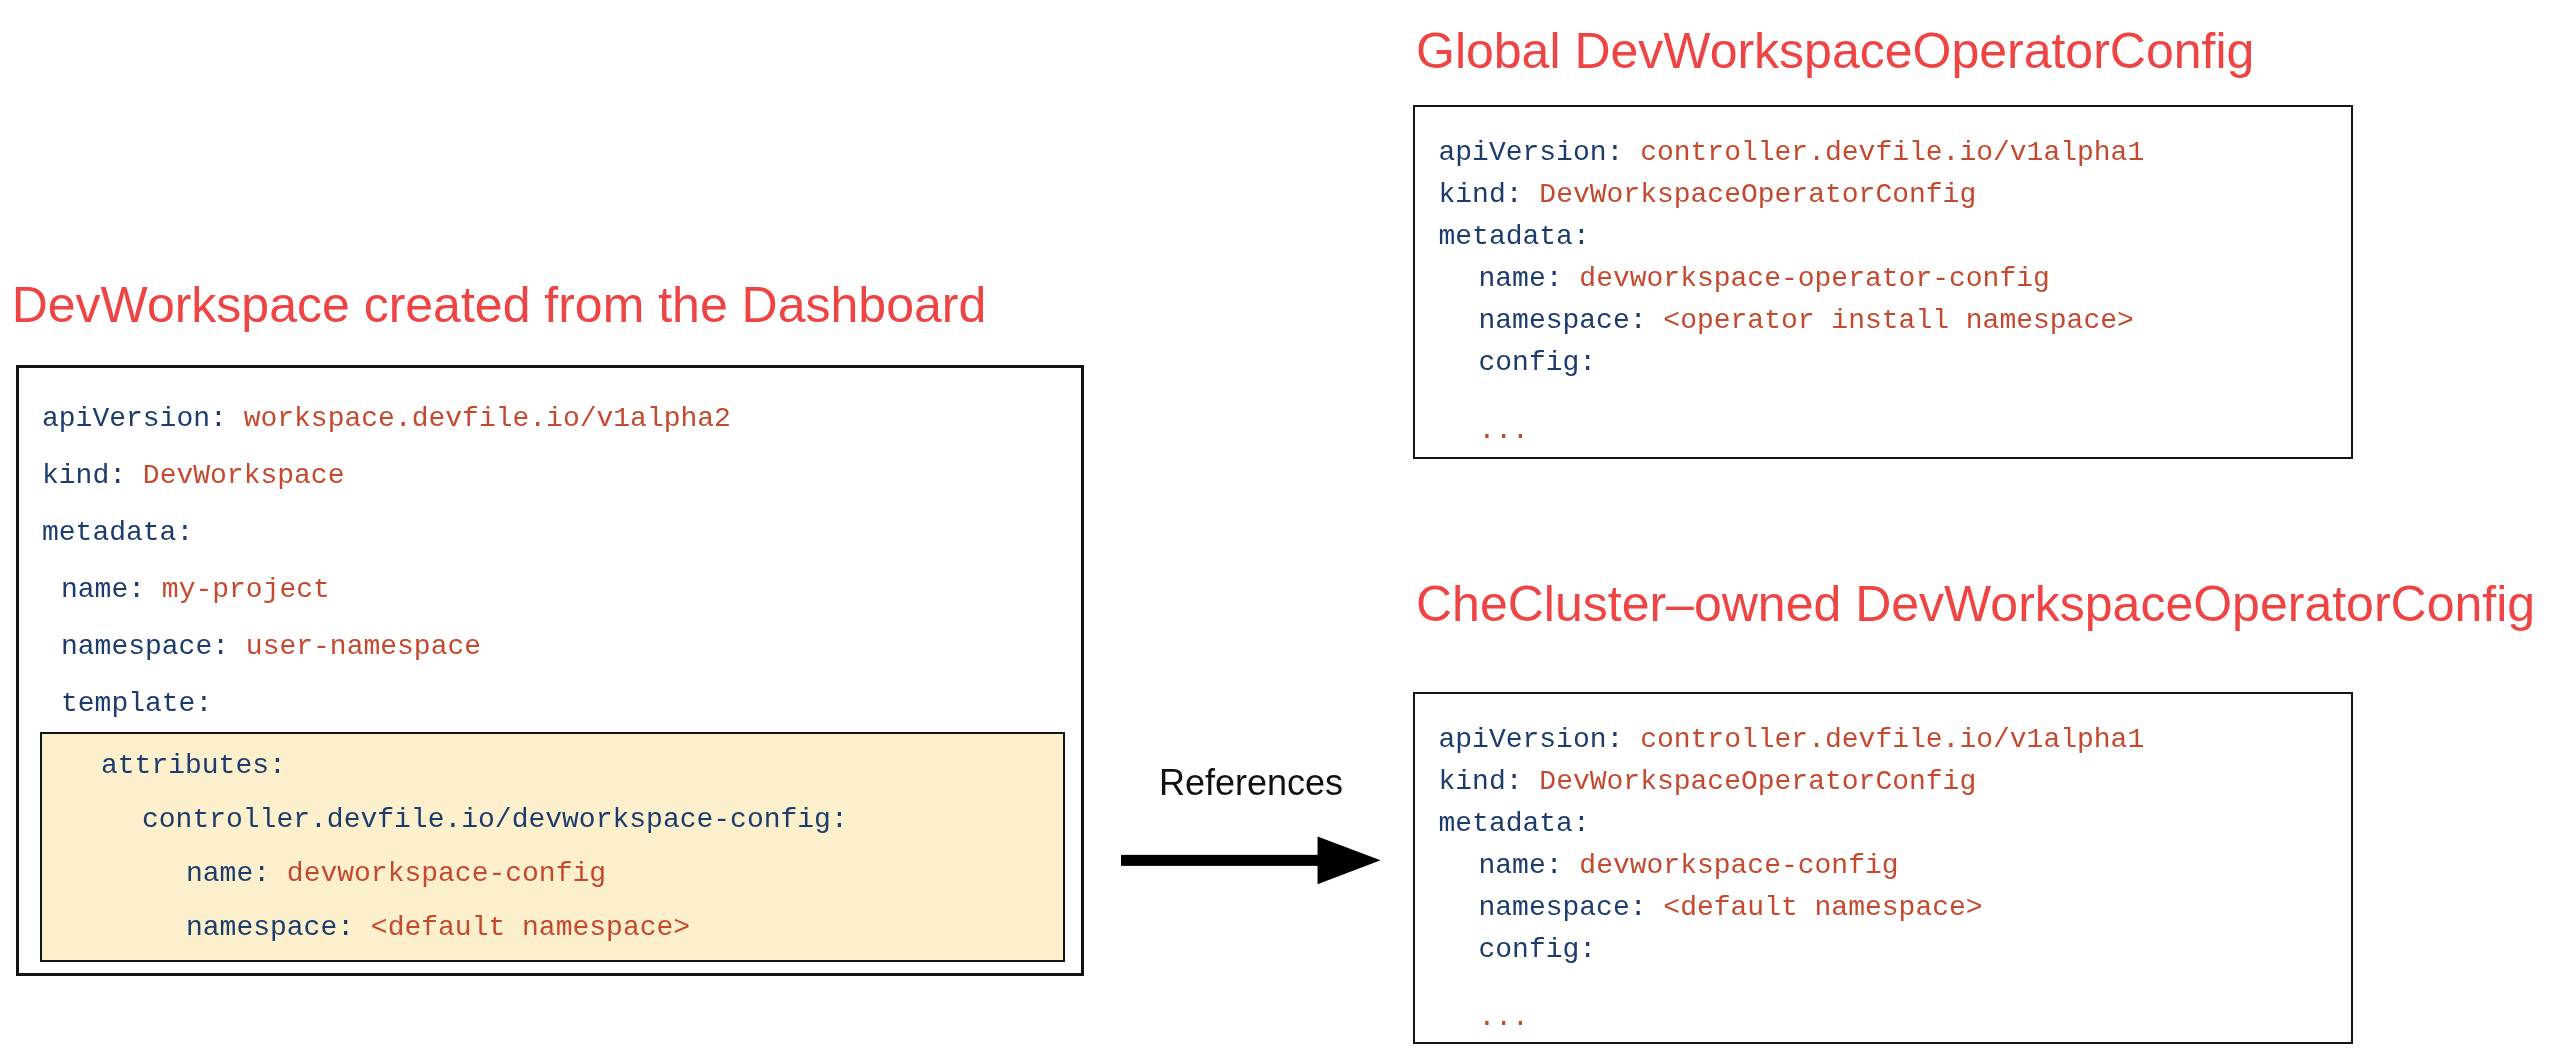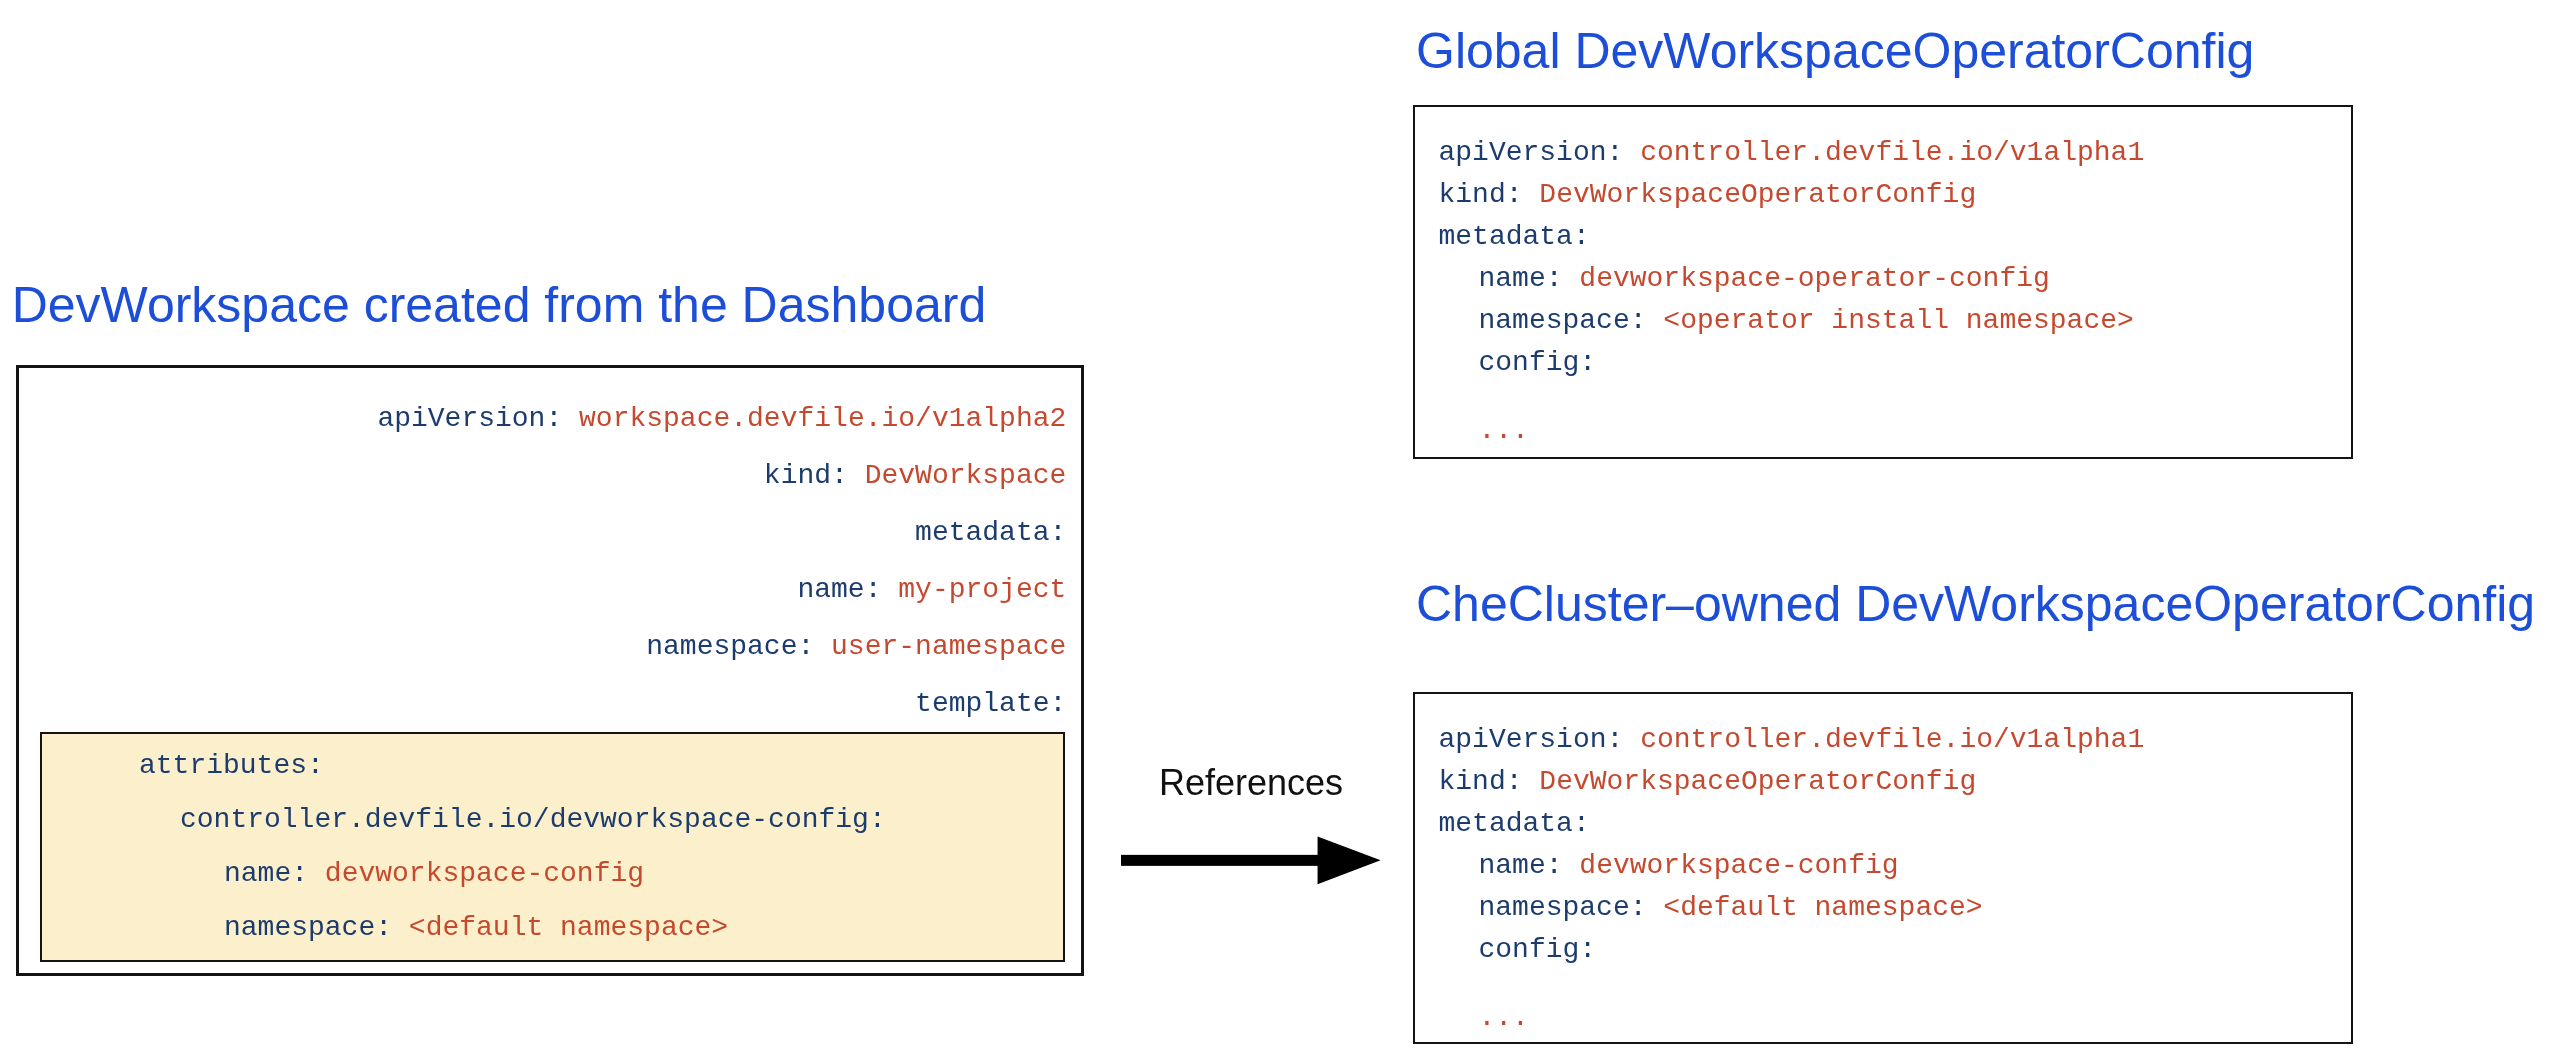--- a/index.html
+++ b/index.html
@@ -9,45 +9,45 @@
     width:2576px; height:1062px;
     font-family:"Liberation Sans", sans-serif;
     color:#141414;
     overflow:hidden;
   }
   .title {
     position:absolute;
     font-size:50px;
     line-height:56px;
     letter-spacing:0px;
-    color:#1d4ed8;
+    color:#ef4444;
     white-space:nowrap;
   }
   .codebox {
     position:absolute;
     background:#ffffff;
     border:2.9px solid #141414;
   }
   .codebox.left-box { border-width:3.7px; }
   .code {
     font-family:"Liberation Mono", "DejaVu Sans Mono", monospace;
     font-size:28px;
     white-space:pre;
   }
-  .lines-left  { padding:22px 14.7px 0 23px;text-align:right; }
+  .lines-left  { padding:22px 14.7px 0 23px; }
   .lines-left  .line { line-height:57px; height:57px; }
   .lines-right { padding:25px 14.7px 0 23.5px; }
   .lines-right .line { line-height:42px; height:42px; }
   .highlight {
     margin:0 16px 0 21px;
     background:var(--hl-bg, #fbf0cb);
     border:2.9px solid #141414;
     padding:5.1px 0;
   }
-  .highlight .line { line-height:54px; height:54px;margin-left:38px; }
+  .highlight .line { line-height:54px; height:54px; }
   .k { color:var(--key-color, #1d3c6e); }
   .v { color:var(--val-color, #c5492f); }
   .ref-label {
     position:absolute;
     left:1108px; top:762px; width:286px;
     text-align:center;
     font-size:36px;
     color:#111111;
     white-space:nowrap;
   }

